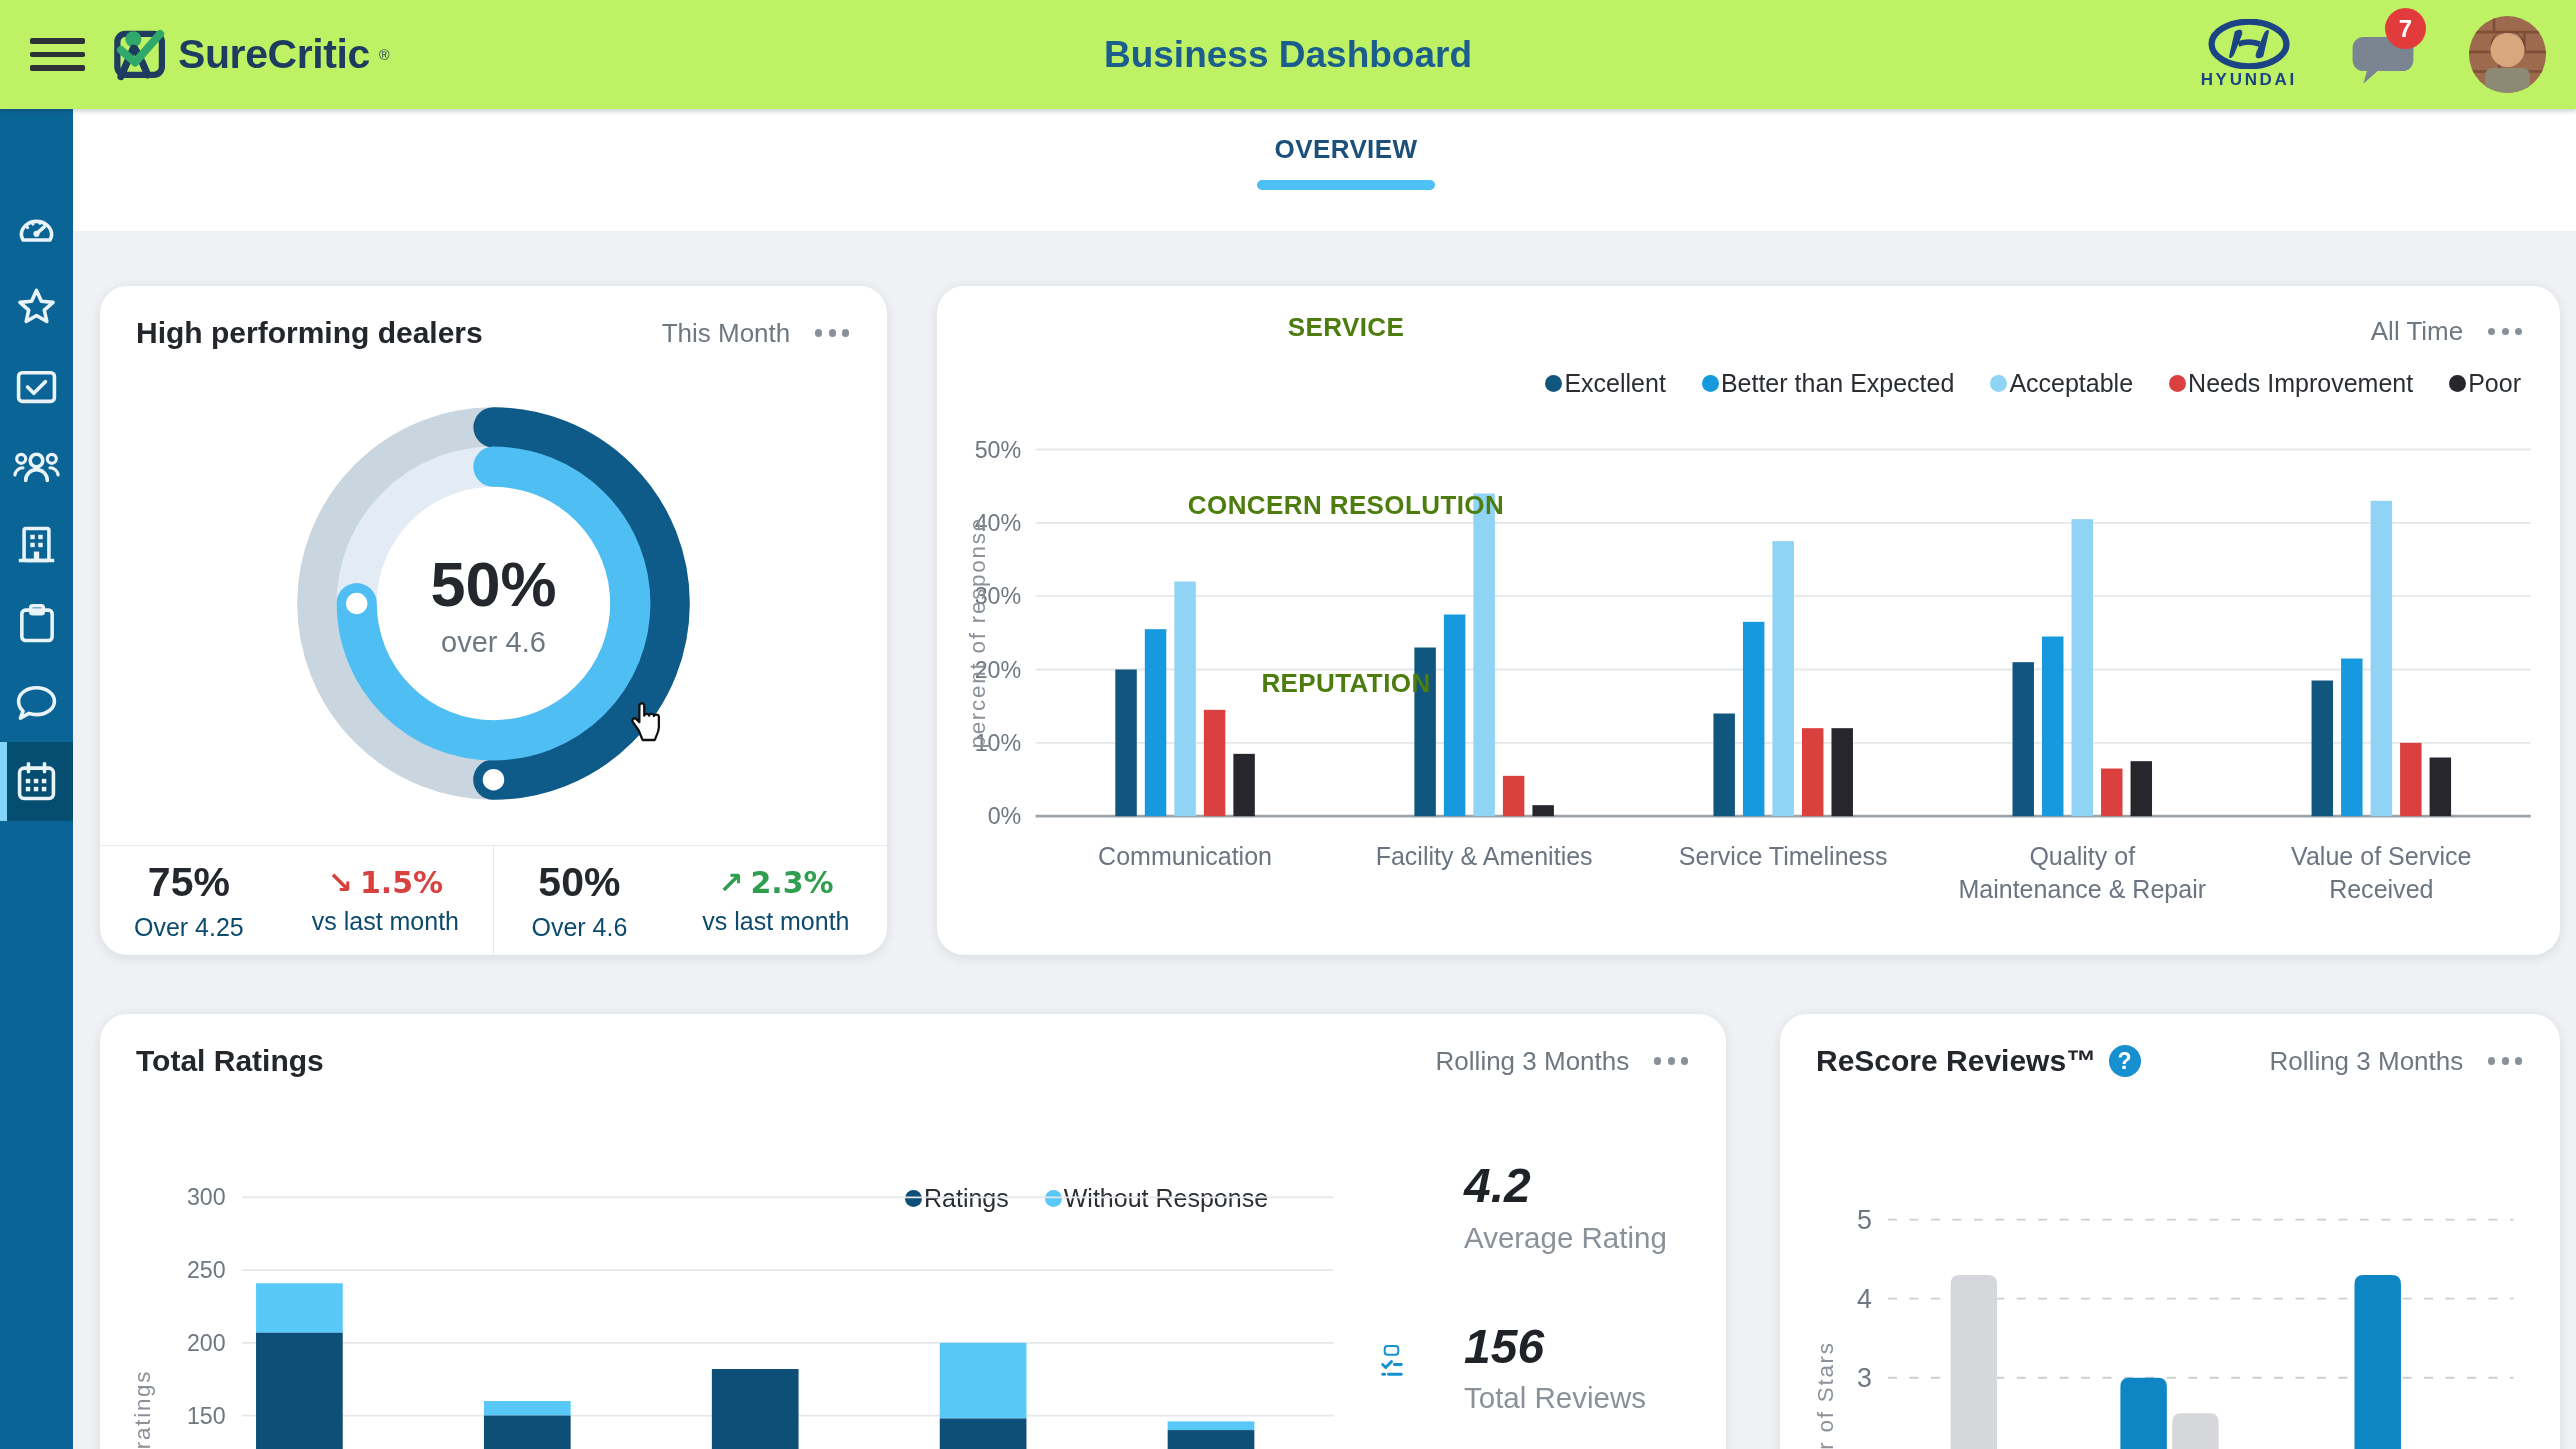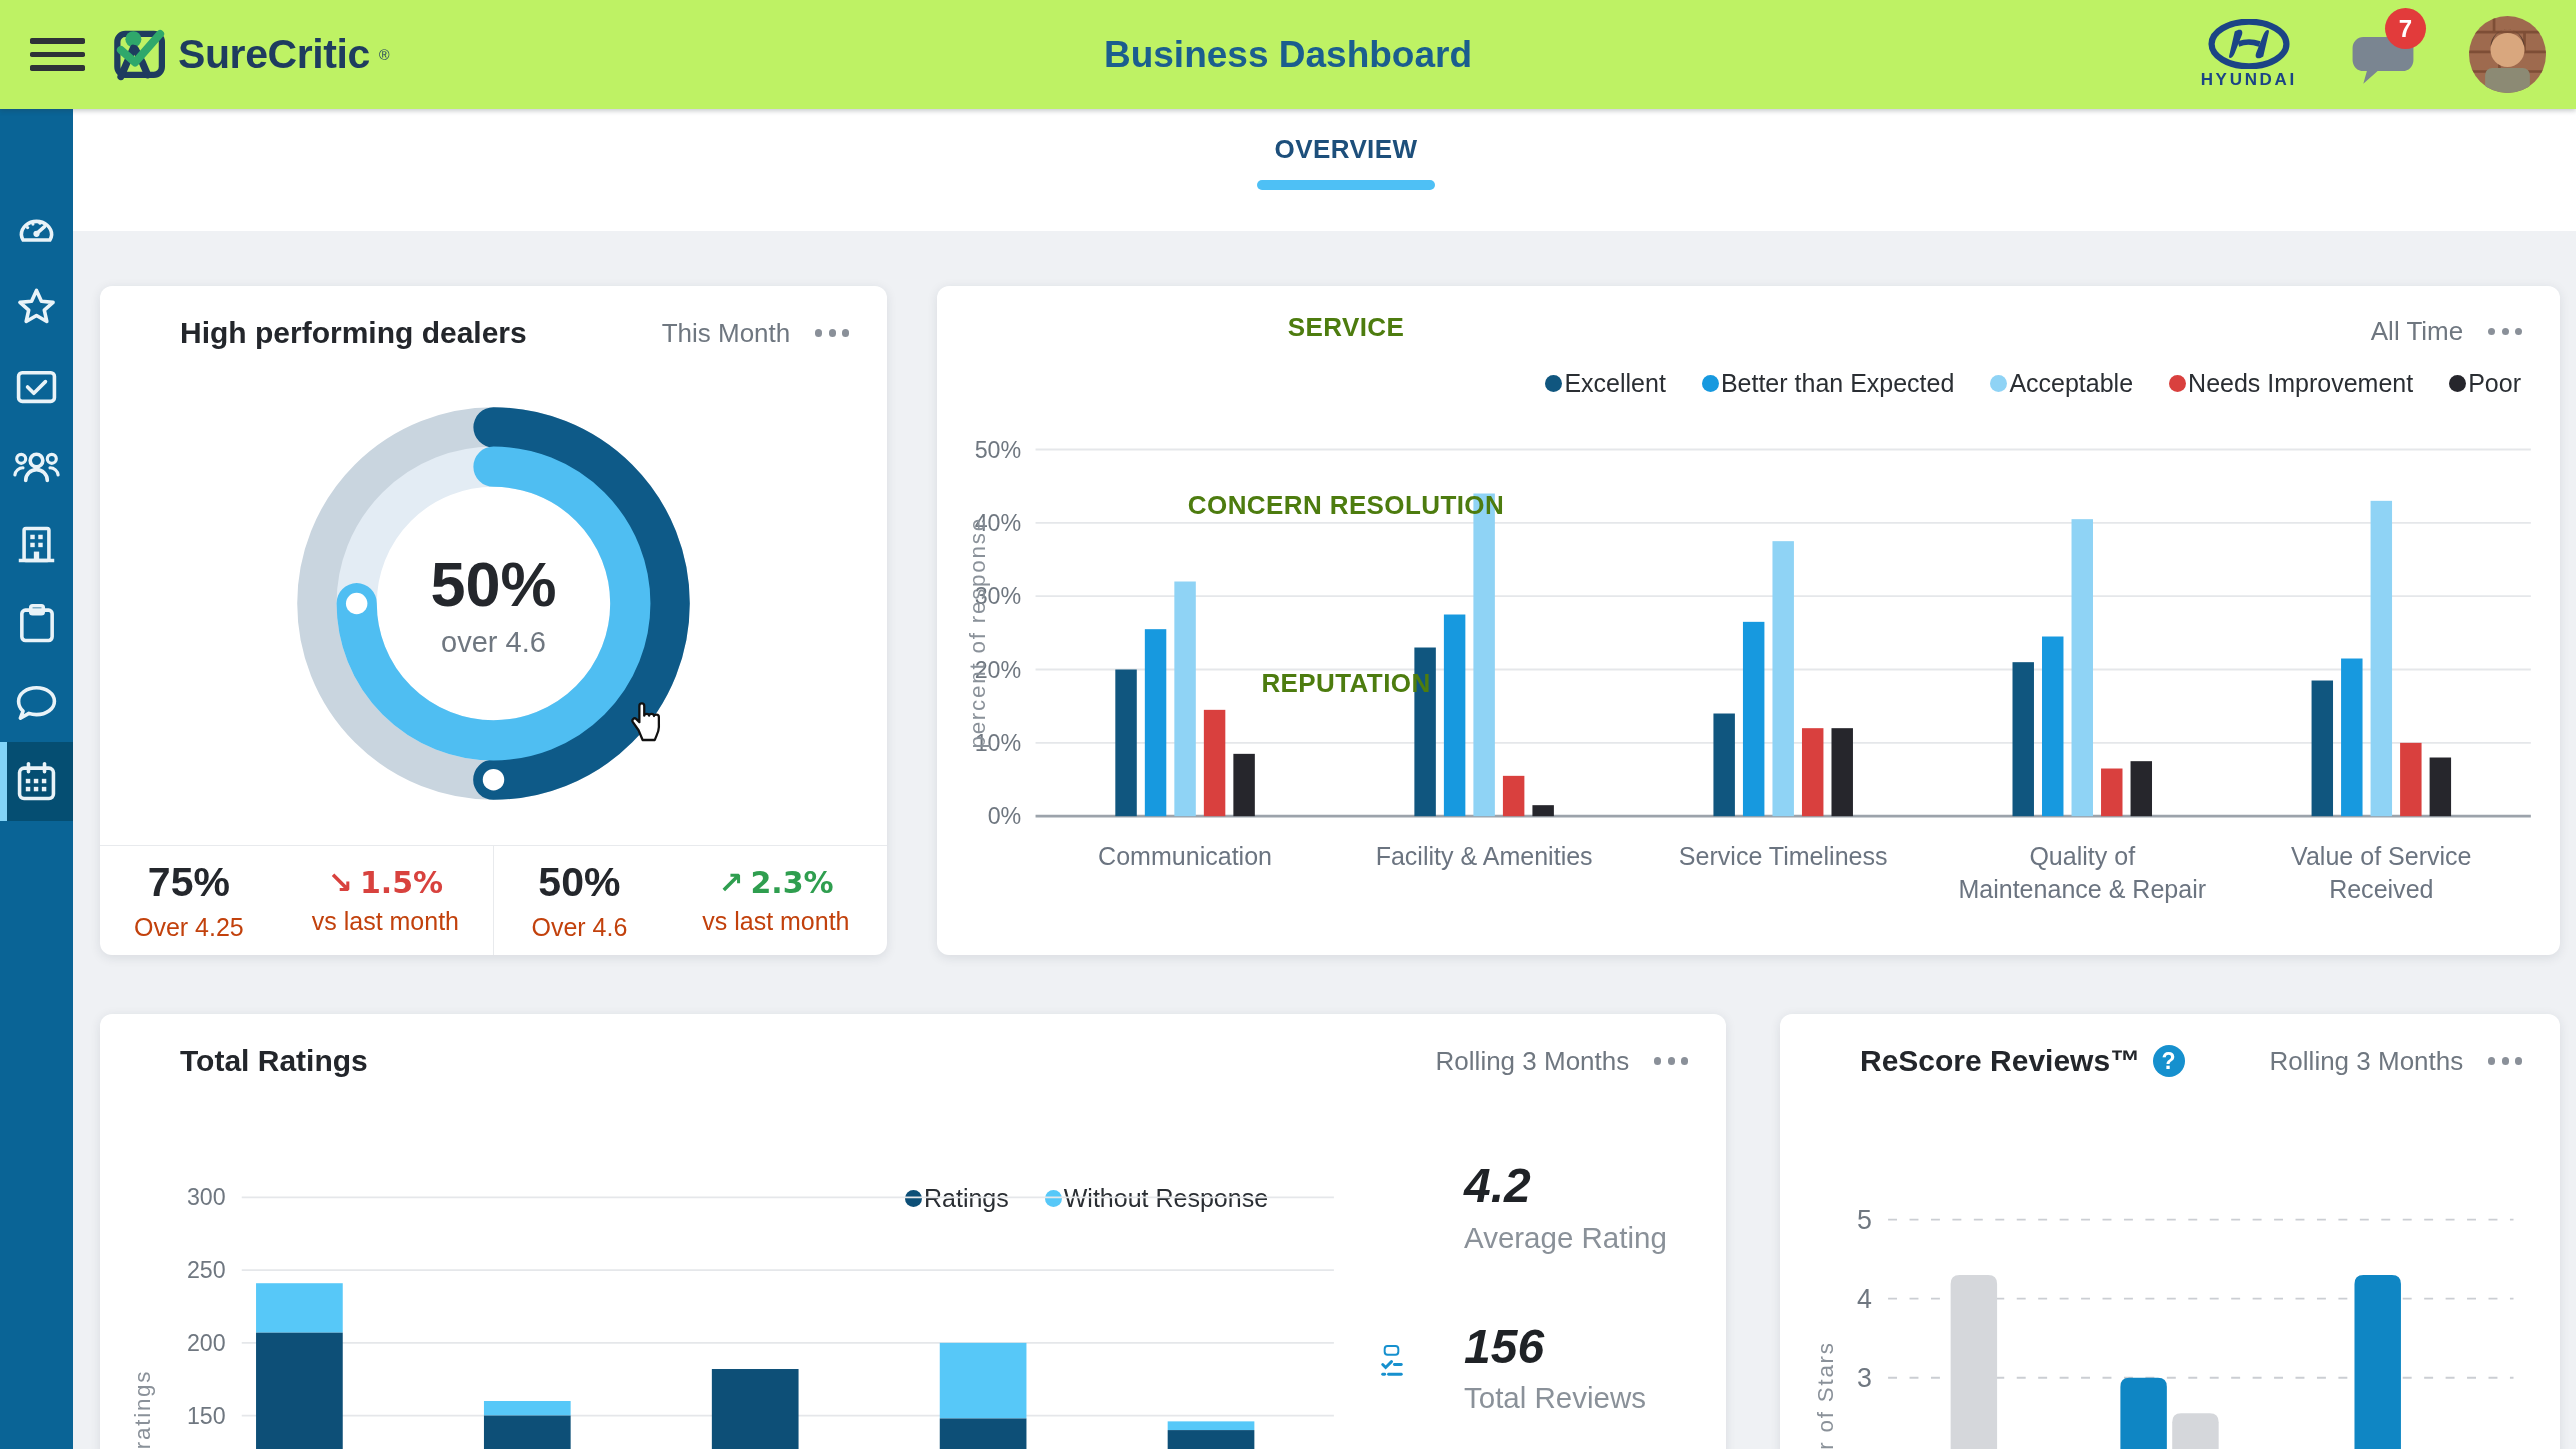--- a/index.html
+++ b/index.html
@@ -23,21 +23,21 @@
   .side-item { width:73px; height:79px; display:flex; align-items:center; justify-content:center; cursor:pointer; position:relative; }
   .side-item.active { background:#054E72; }
   .side-item.active::before { content:""; position:absolute; left:0; top:0; width:7.2px; height:100%; background:#82D4F8; }
   
   .tabbar { position:absolute; top:109px; left:73px; width:2503px; height:122px; background:#fff; display:flex; align-items:center; padding-left:43px; gap:97px; z-index:5;flex-direction:column; }
   .tab { font-size:26px; font-weight:bold; color:#4d7c0f; letter-spacing:0.4px; cursor:pointer; position:relative; padding:25px 7.2px; }
   .tab.active { color:#1D4F7B; }
   .tab.active::after { content:""; position:absolute; left:-10.7px; right:-10.7px; bottom:0; height:9.8px; border-radius:5.4px; background:#4EC0F5; }
   
   .content { position:absolute; top:231px; left:73px; width:2503px; height:1218px; }
-  .card { position:absolute; background:#fff; border-radius:12px; box-shadow:0 2.7px 10.7px rgba(33,44,61,.10);padding-left:44px; }
+  .card { position:absolute; background:#fff; border-radius:27px; box-shadow:0 2.7px 10.7px rgba(33,44,61,.10); }
   .card-head { display:flex; align-items:center; padding:30px 36px 0 36px; }
   .card-title { font-size:30px; font-weight:bold; color:#23262B; }
   .card-right { margin-left:auto; display:flex; align-items:center; gap:23px; }
   .period { font-size:26px; color:#6F7780; }
   .menu-dots { display:flex; gap:6.3px; cursor:pointer; padding:7.2px 1.8px; }
   .menu-dots i { width:7.2px; height:7.2px; border-radius:50%; background:#8A9099; }
   #card-dealers { left:27px; top:55px; width:787px; height:669px; }
   #card-aspects { left:864px; top:55px; width:1623px; height:669px; }
   #card-ratings { left:27px; top:783px; width:1626px; height:716px; }
   #card-rescore { left:1707px; top:783px; width:780px; height:716px; }
@@ -45,21 +45,21 @@
   .donut-wrap { position:absolute; left:161px; top:85px; width:465px; height:465px; }
   .donut-center { position:absolute; left:0; top:0; width:465px; height:465px; display:flex; flex-direction:column; align-items:center; justify-content:center; pointer-events:none; }
   .donut-big { font-size:63px; font-weight:bold; color:#24272C; }
   .donut-sub { font-size:29px; color:#6F7780; margin-top:5.4px; }
   .cursor-hand { position:absolute; left:528px; top:413px; }
   
   .stats-row { position:absolute; left:0; bottom:0; width:100%; height:110px; border-top:1.8px solid #E8EAED; display:flex; }
   .stats-half { flex:1; display:flex; align-items:center; justify-content:space-around; }
   .stats-half + .stats-half { border-left:1.8px solid #E8EAED; }
   .stat-val { font-size:41px; font-weight:bold; color:#24272C; text-align:center; }
-  .stat-sub { font-size:25px; color:#c2410c; text-align:center; margin-top:7px; }
+  .stat-sub { font-size:25px; color:#0c4a6e; text-align:center; margin-top:7px; }
   .delta { font-size:30px; font-weight:bold; display:flex; align-items:center; gap:7.2px; justify-content:center; font-family:"DejaVu Sans",sans-serif; }
   .delta.down { color:#D8423E; } .delta.up { color:#2F9E4F; }
   
   .legend-row { display:flex; align-items:center; gap:36px; justify-content:flex-end; padding:21.5px 39px 0 0; }
   .legend-item { display:flex; align-items:center; gap:2px; font-size:25px; color:#2A2E33; }
   .legend-item .dot { width:17px; height:17px; border-radius:50%; }
   
   .tr-legend { position:absolute; left:805px; top:148px; }
   .summary { position:absolute; left:1248px; top:148px; width:376px; }
   .sum-row { display:flex; align-items:flex-start; gap:30px; margin-bottom:68px; }

